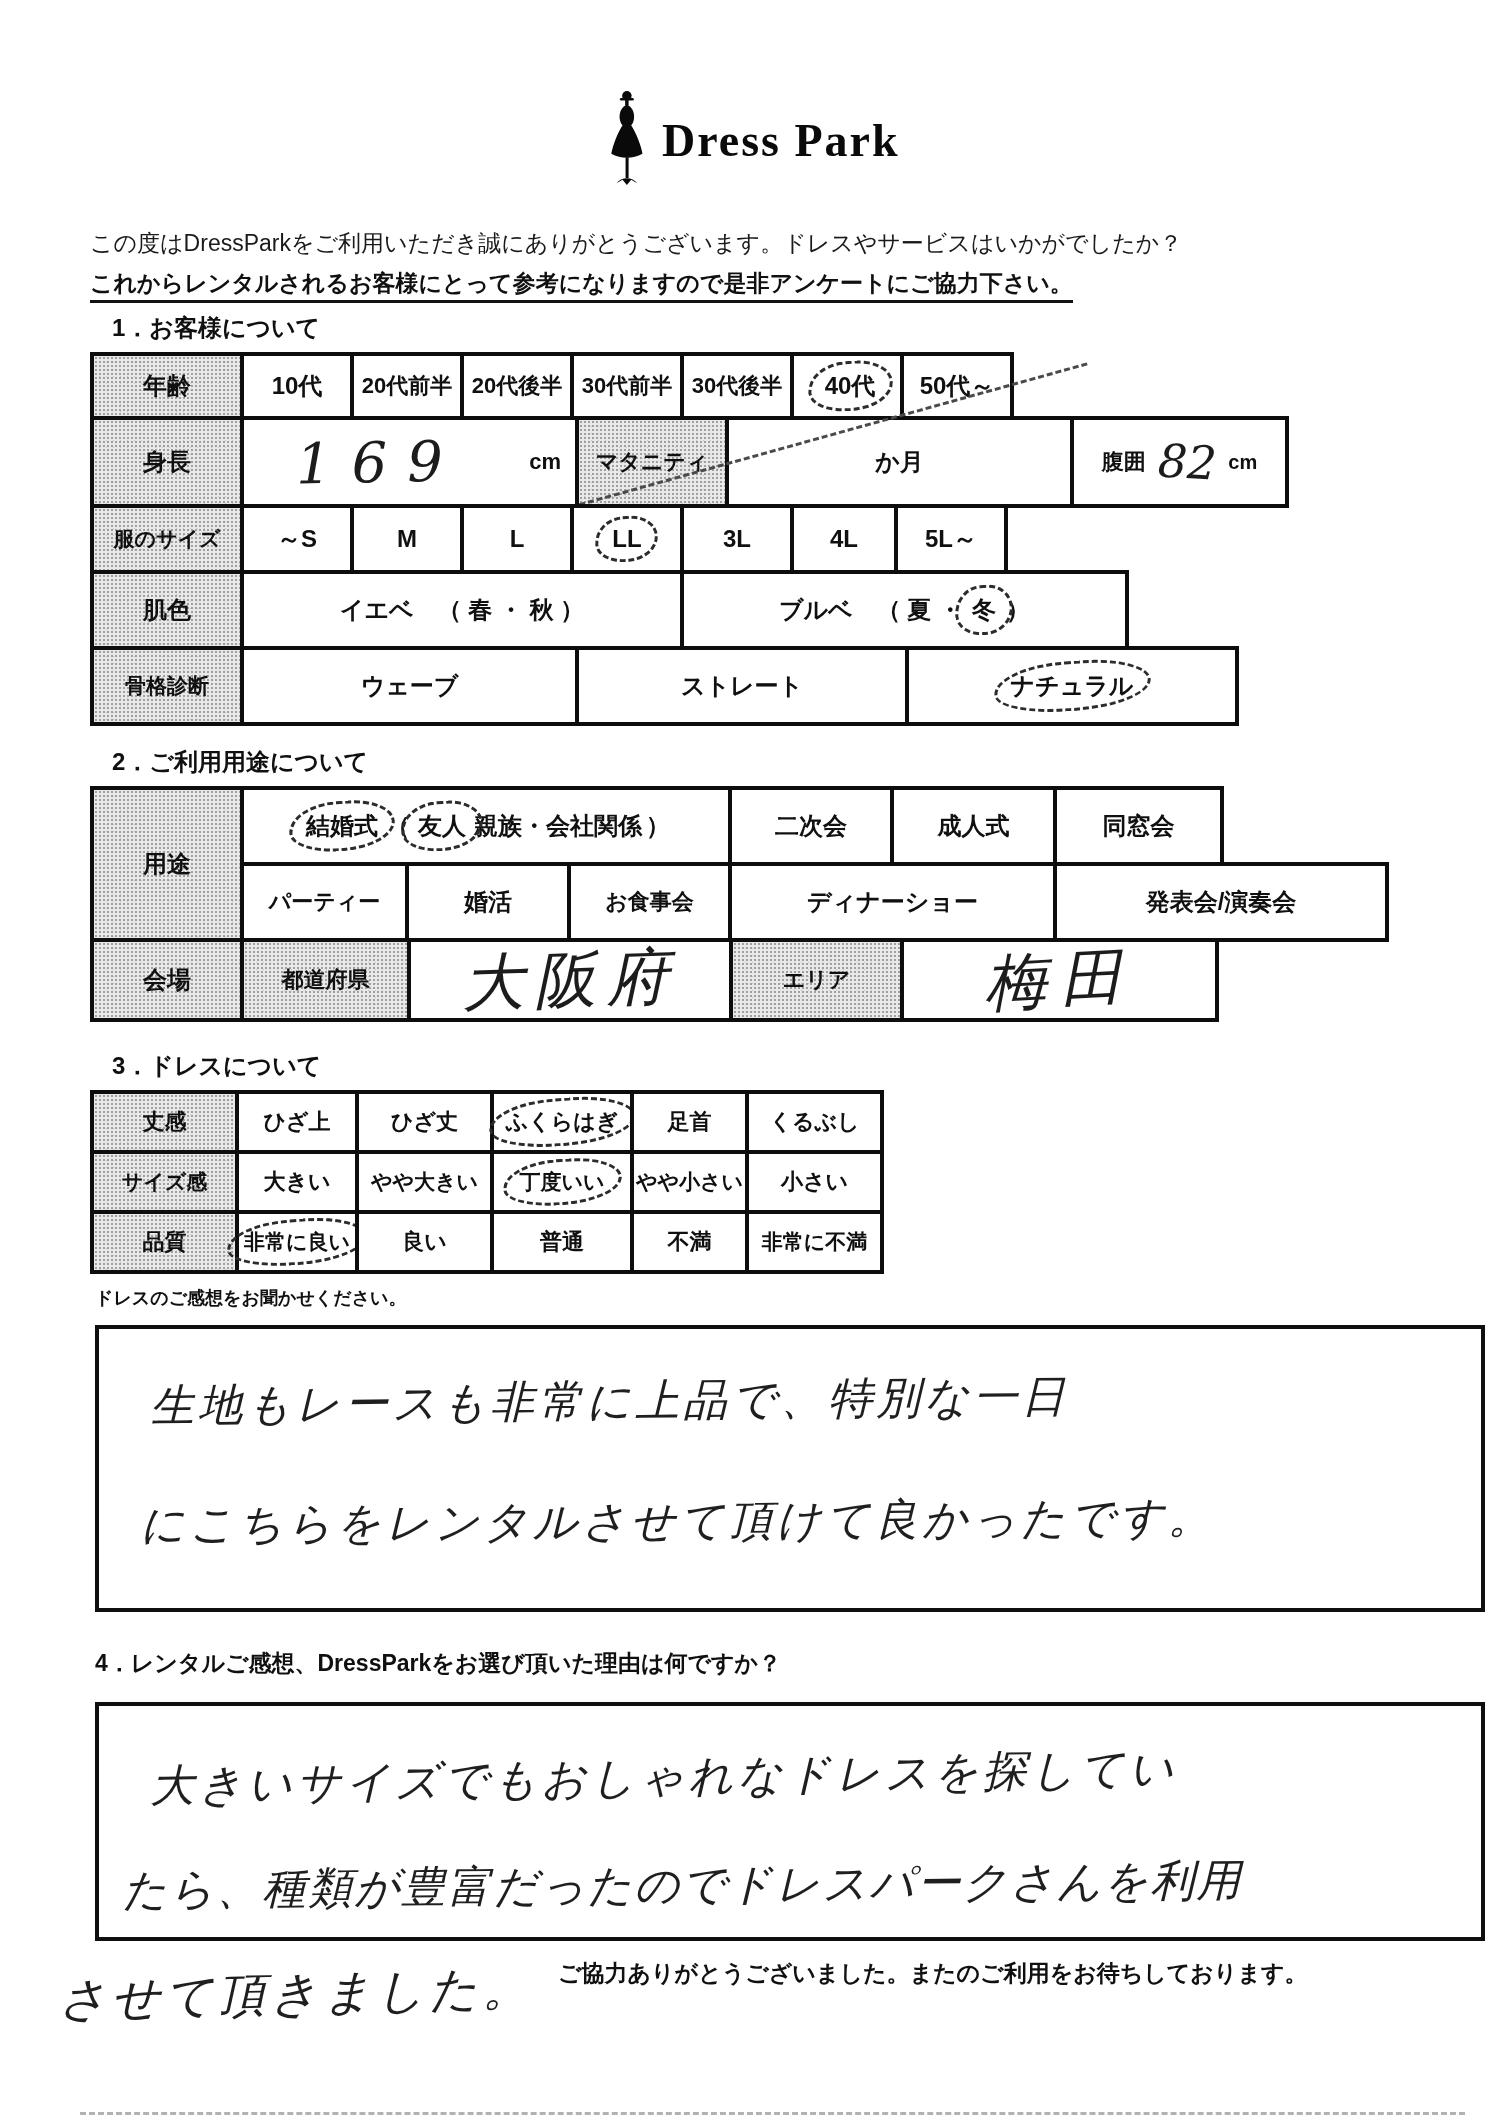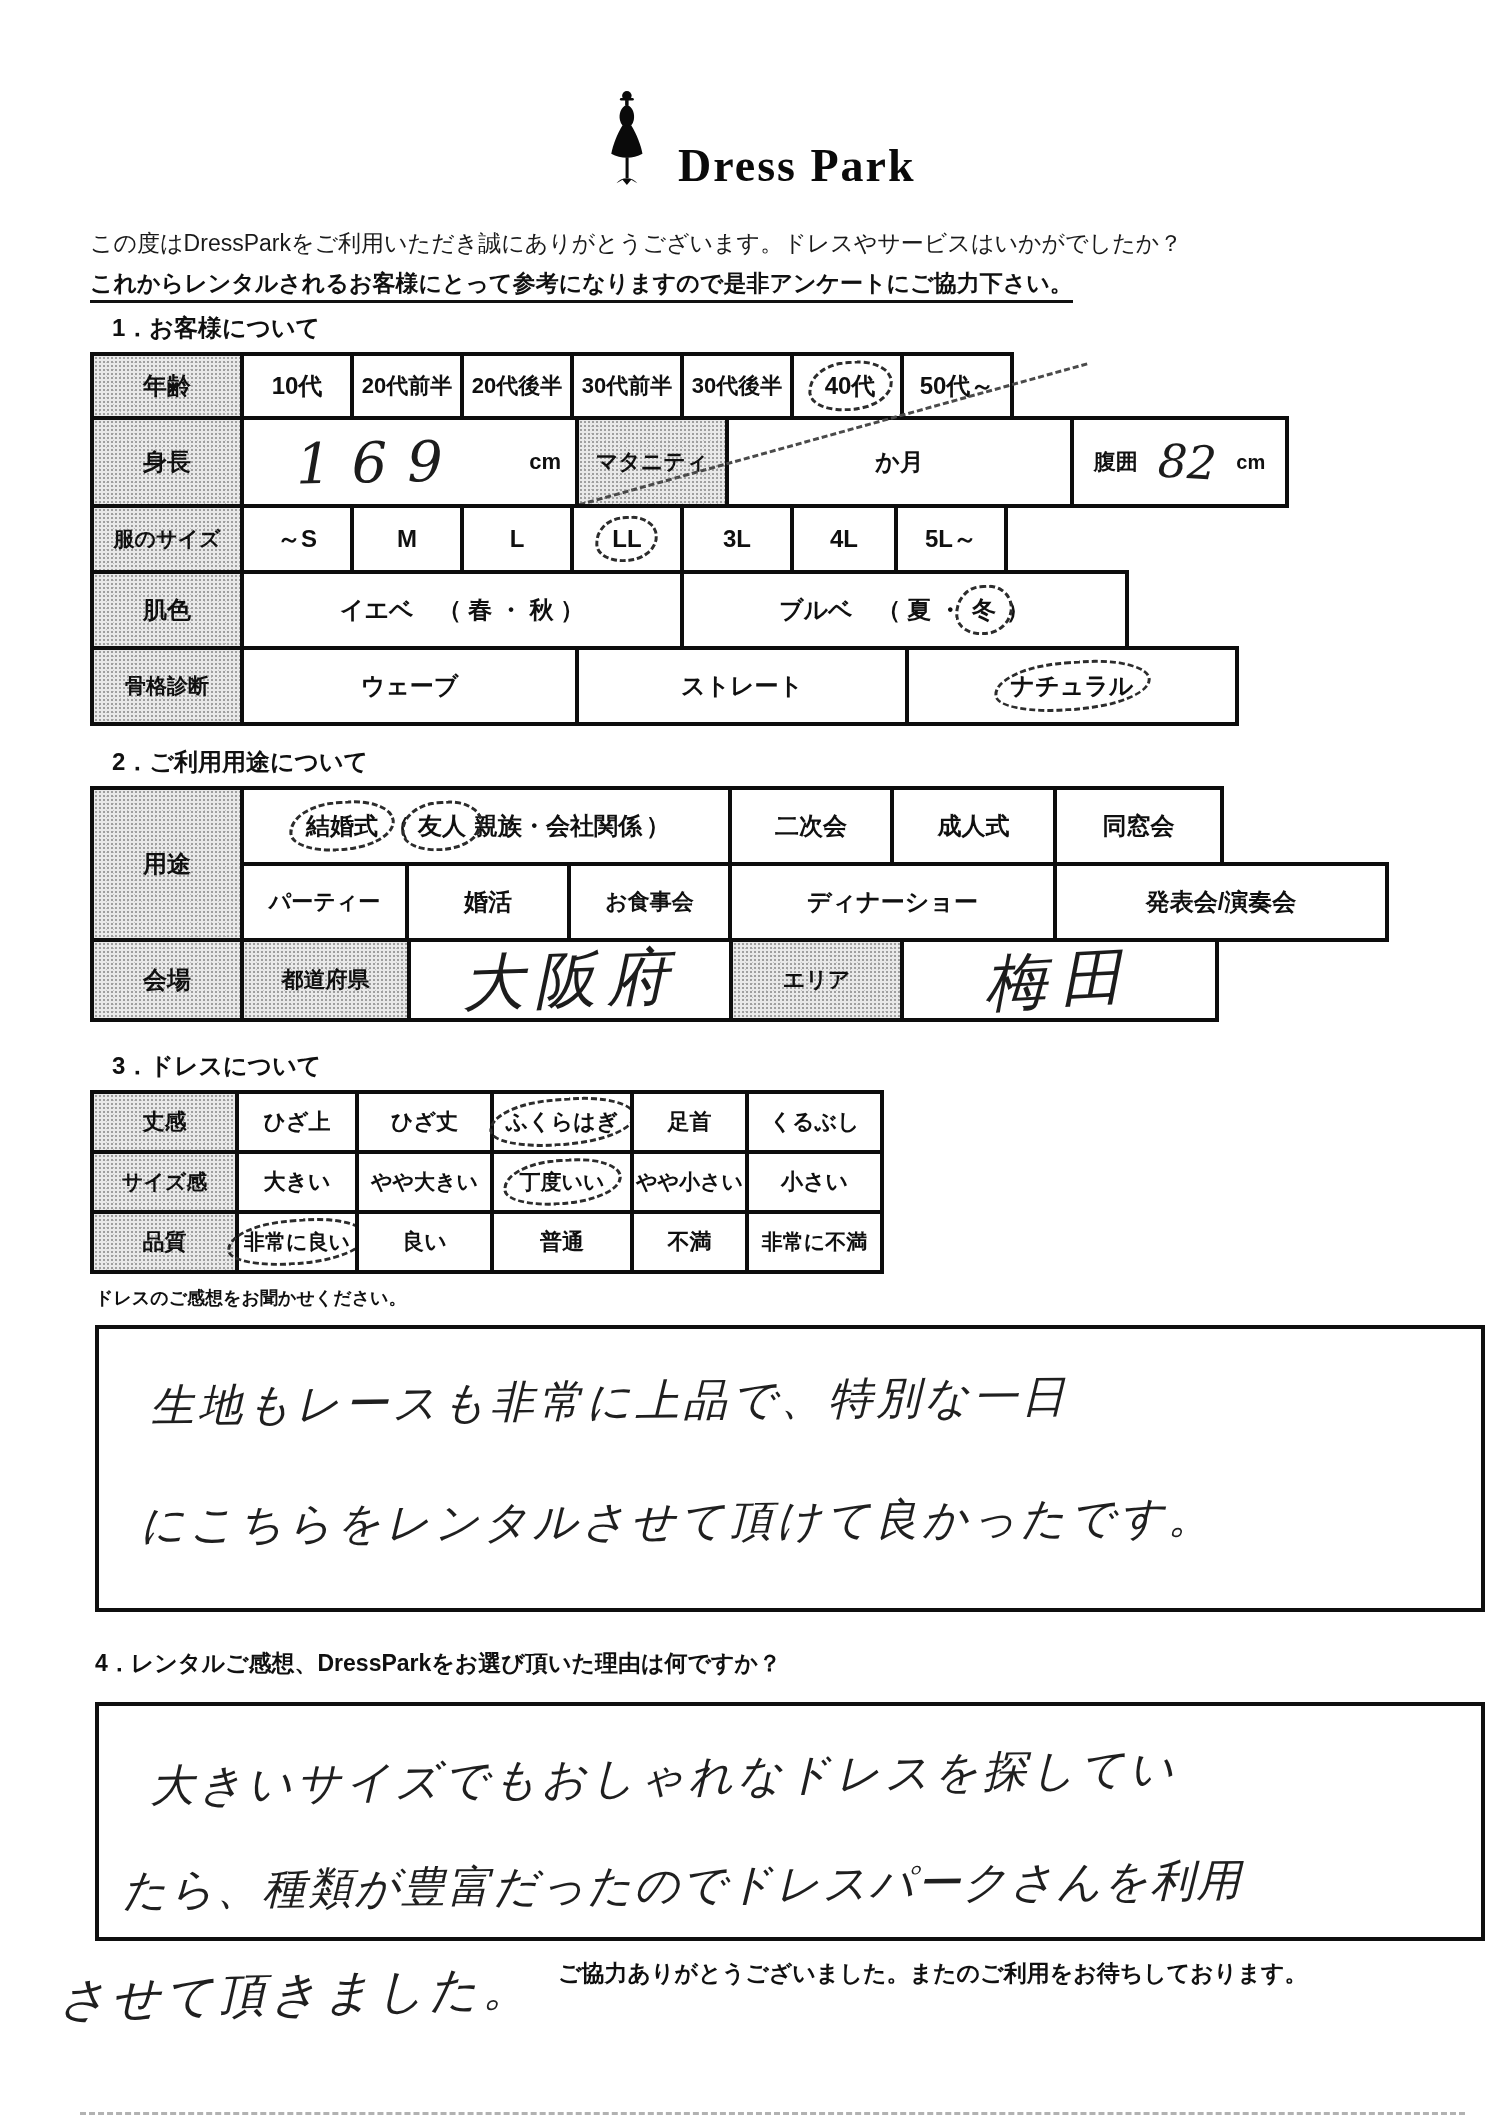--- a/index.html
+++ b/index.html
@@ -1,21 +1,21 @@
 <!DOCTYPE html>
 <html><head>
 <meta charset="utf-8">
 <style>
   html,body { margin:0; padding:0; background:#fff; }
   .page {
     position:relative; width:1500px; height:2127px; background:#ffffff;
     font-family:"Liberation Sans", sans-serif; color:#101010; overflow:hidden;
   }
   
-  .logo { position:absolute; top:88px; left:600px; display:flex; align-items:flex-end; gap:26px; }
+  .logo { position:absolute; top:88px; left:600px; display:flex; align-items:center; gap:10px; }
   .logo svg { display:block; }
   .logo-text { font-family:"Liberation Serif", serif; font-weight:bold; font-size:46px; letter-spacing:2px; color:#0a0a0a; }
   
   .abs { position:absolute; }
   .intro1 { font-size:23px; color:#1a1a1a; }
   .intro2 { font-size:23px; font-weight:bold; border-bottom:3px solid #111; padding-bottom:4px; }
   .sec-h { font-size:24px; font-weight:bold; }
   
   .trow { position:absolute; display:flex; align-items:stretch; }
   .tc {
@@ -84,21 +84,21 @@
   </div>
 
   <div class="trow" style="left:90px; top:416px;">
     <div class="tc shade" style="width:154px; height:92px;">身長</div>
     <div class="tc" style="width:339px; height:92px; justify-content:flex-start; padding:0 14px;">
       <span class="hw" style="font-size:56px; letter-spacing:20px; margin-left:38px; transform:rotate(-1deg);">169</span>
       <span class="f22" style="margin-left:auto;">cm</span>
     </div>
     <div class="tc shade f22" style="width:154px; height:92px;">マタニティ</div>
     <div class="tc" style="width:349px; height:92px;">か月</div>
-    <div class="tc" style="width:219px; height:92px; gap:20px;justify-content:center;">
+    <div class="tc" style="width:219px; height:92px; gap:12px;justify-content:center;">
       <span class="f22">腹囲</span>
       <span class="hw" style="font-size:46px; transform:rotate(3deg);">82</span>
       <span class="f20">cm</span>
     </div>
   </div>
 
   <div class="slash" style="left:562px; top:508px; width:545px; transform:rotate(-15.5deg);"></div>
 
   <div class="trow" style="left:90px; top:504px;">
     <div class="tc shade f21" style="width:154px; height:70px;">服のサイズ</div>

